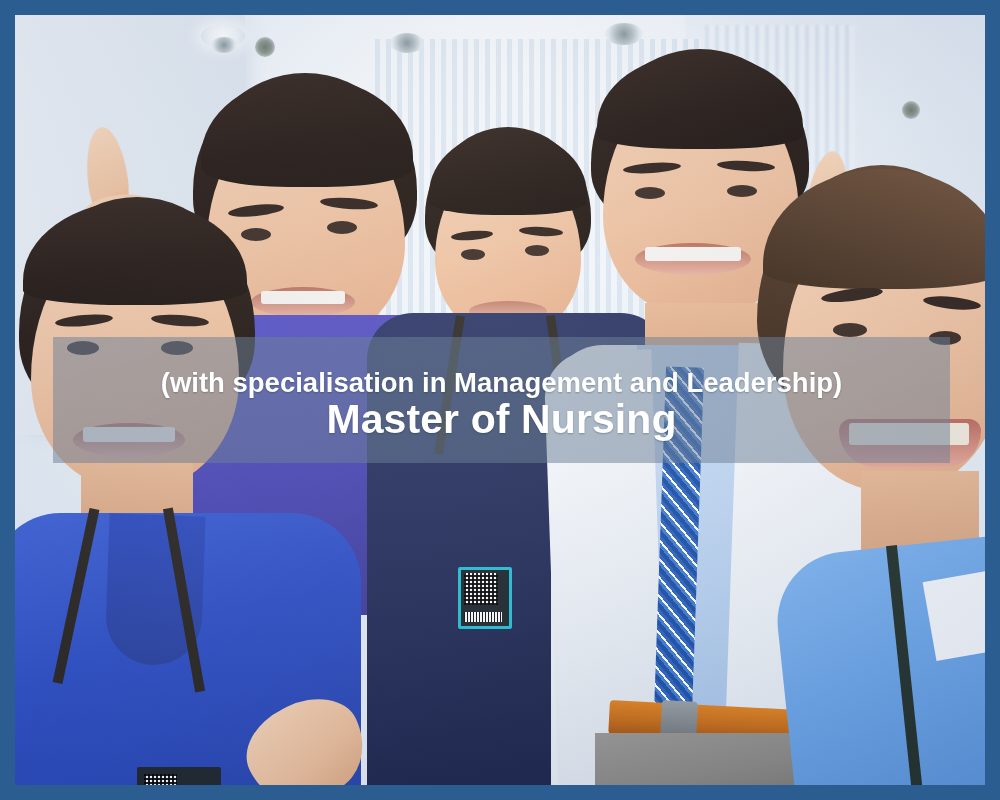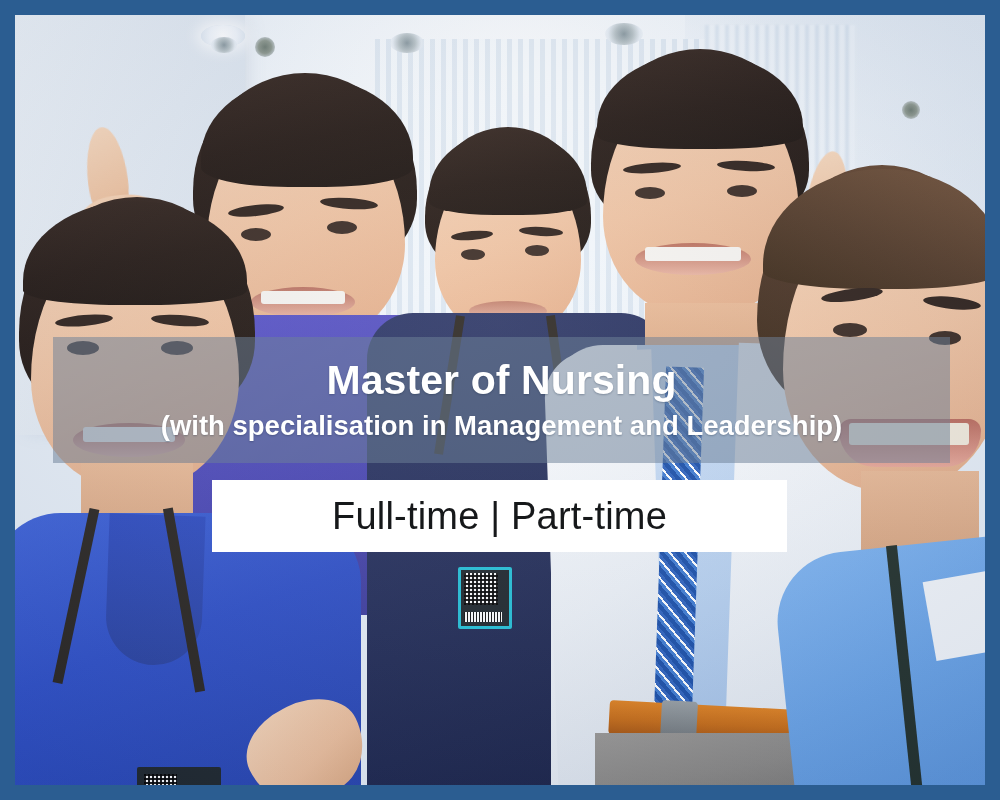--- a/index.html
+++ b/index.html
@@ -319,21 +319,18 @@
         <div class="lanyard" style="left:884px;top:530px;width:11px;height:250px;transform:rotate(-6deg);background:#23302a;"></div>
         <div class="body" style="left:914px;top:560px;width:76px;height:80px;background:#f3f6fa;transform:rotate(-10deg);"></div>
       </div>
 
       <div class="grade"></div>
       <div class="soften"></div>
     </div>
   </div>
 
   <div id="title-band">
+    <div id="title-sub">(with specialisation in Management and Leadership)</div>
     <div id="title-main">Master of Nursing</div>
-    <div id="title-sub">(with specialisation in Management and Leadership)</div>
   </div>
 
-  <div id="mode-box">
-    <div id="mode-text">Full-time | Part-time</div>
-  </div>
 
 </div>
 
 </body></html>

